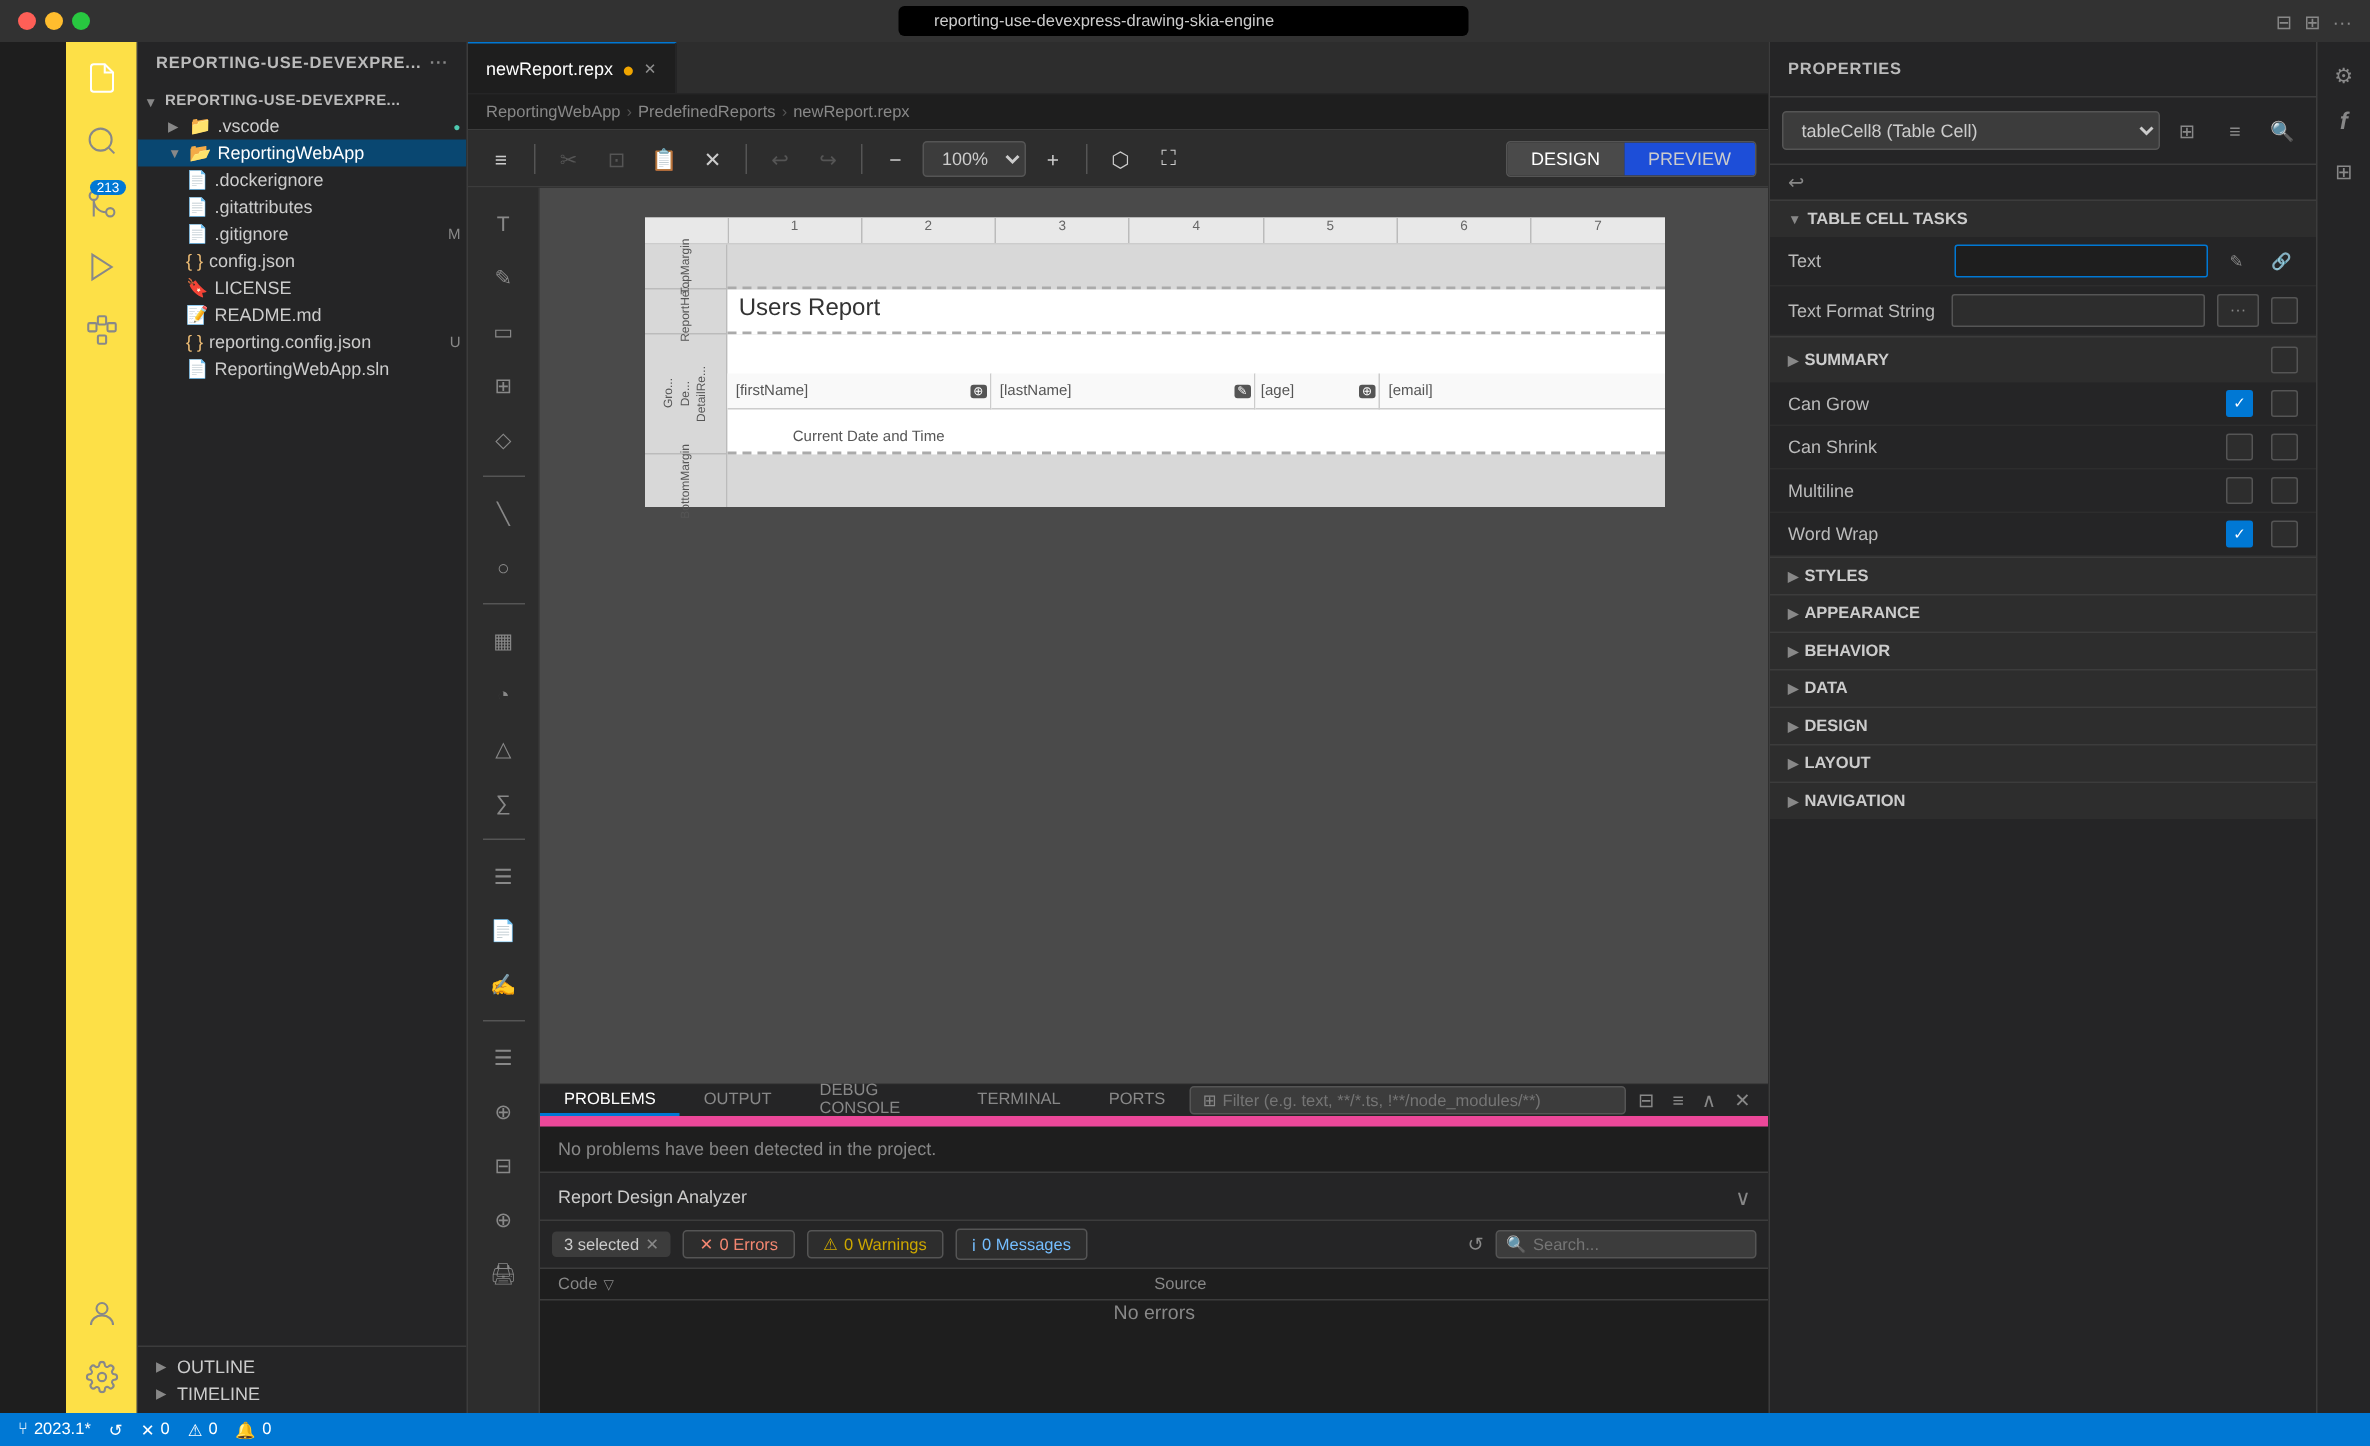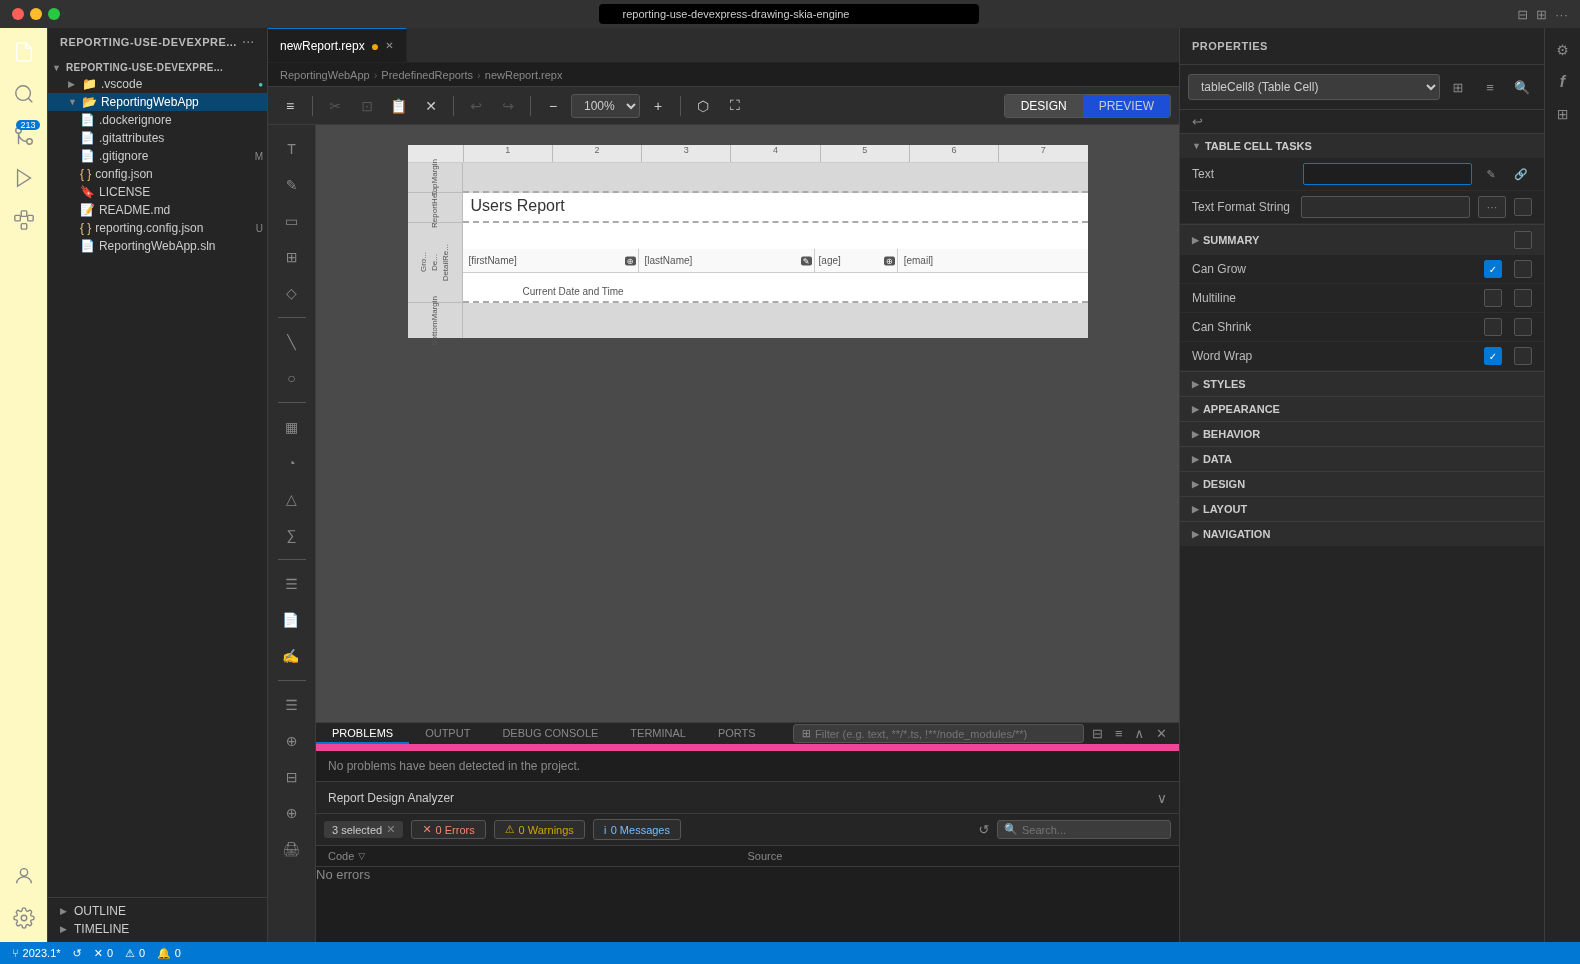--- a/index.html
+++ b/index.html
@@ -15,21 +15,21 @@
     .title-bar-center { flex: 1; display: flex; align-items: center; justify-content: center; }
     .title-bar-search { background: #000000; border: none; border-radius: 4px; color: #ccc; font-size: 11px; padding: 2px 8px 2px 24px; width: 380px; height: 20px; outline: none; position: relative; }
     .title-bar-search-wrap { position: relative; }
     .title-bar-search-wrap::before { content: '🔍'; position: absolute; left: 6px; top: 2px; font-size: 10px; pointer-events: none; }
     .title-bar-right { display: flex; gap: 8px; align-items: center; color: #888; font-size: 13px; }
 
     
     .main-layout { display: flex; flex: 1; overflow: hidden; }
 
     
-    .activity-bar { width: 48px; background: #fef9c3; display: flex; flex-direction: column; align-items: center; padding: 4px 0; gap: 2px; flex-shrink: 0; border-right: 1px solid #3c3c3c; }
+    .activity-bar { width: 48px; background: #fde047; display: flex; flex-direction: column; align-items: center; padding: 4px 0; gap: 2px; flex-shrink: 0; border-right: 1px solid #3c3c3c; margin-left: 44px; }
     .activity-icon { width: 40px; height: 40px; display: flex; align-items: center; justify-content: center; color: #888; font-size: 18px; cursor: pointer; border-radius: 4px; position: relative; }
     .activity-icon.active { color: #fff; }
     .activity-icon .badge { position: absolute; top: 4px; right: 4px; background: #0078d4; color: white; font-size: 9px; border-radius: 8px; padding: 0 4px; min-width: 16px; text-align: center; }
 
     
     .sidebar { width: 220px; background: #252526; display: flex; flex-direction: column; flex-shrink: 0; border-right: 1px solid #3c3c3c; overflow: hidden; }
     .sidebar-header { display: flex; align-items: center; justify-content: space-between; padding: 8px 12px; color: #bbb; font-size: 11px; font-weight: 700; letter-spacing: 0.5px; }
     .sidebar-tree { flex: 1; overflow-y: auto; padding: 4px 0; }
     .tree-item { display: flex; align-items: center; padding: 2px 4px 2px 12px; cursor: pointer; color: #ccc; gap: 4px; white-space: nowrap; overflow: hidden; font-size: 12px; }
     .tree-item.active { background: #094771; color: #fff; }
@@ -80,21 +80,21 @@
     .analyzer-header { height: 32px; background: #252526; display: flex; align-items: center; padding: 0 12px; gap: 8px; border-bottom: 1px solid #3c3c3c; }
     .analyzer-title { color: #ccc; font-size: 12px; font-weight: 500; flex: 1; }
     .analyzer-collapse { color: #888; cursor: pointer; font-size: 14px; }
     .analyzer-toolbar { height: 32px; background: #252526; display: flex; align-items: center; padding: 0 8px; gap: 8px; border-bottom: 1px solid #3c3c3c; }
     .selected-badge { background: #3c3c3c; border-radius: 3px; padding: 2px 8px; color: #ccc; font-size: 11px; display: flex; align-items: center; gap: 4px; }
     .selected-x { color: #888; cursor: pointer; }
     .filter-btn { display: flex; align-items: center; gap: 4px; padding: 2px 10px; border: 1px solid #555; border-radius: 3px; color: #ccc; font-size: 11px; cursor: pointer; background: #2d2d2d; }
     .filter-btn.error { color: #f48771; }
     .filter-btn.warning { color: #cca700; }
     .filter-btn.info { color: #75beff; }
-    .analyzer-content { flex: 1; display: flex; align-items: center; justify-content: flex-start; }
+    .analyzer-content { flex: 1; display: flex; align-items: center; justify-content: center; }
     .no-errors { color: #888; font-size: 13px; }
 
     
     .status-bar { height: 22px; background: #0078d4; display: flex; align-items: center; padding: 0 12px; gap: 12px; font-size: 11px; color: #fff; flex-shrink: 0; }
     .status-item { display: flex; align-items: center; gap: 4px; }
 
     
     .bottom-tabs { height: 28px; background: #252526; display: flex; align-items: center; border-bottom: 7px solid #ec4899; flex-shrink: 0; }
     .bottom-tab { padding: 0 16px; height: 100%; display: flex; align-items: center; color: #888; font-size: 11px; cursor: pointer; border-bottom: 2px solid transparent; }
     .bottom-tab.active { color: #fff; border-bottom-color: #0078d4; }
@@ -400,21 +400,21 @@
                     </div>
                     <div style="flex:1; display:flex; align-items:center; padding:0 4px; font-size:10px; color:#333; border-right:1px solid #ccc; border-bottom:1px solid #ccc; background:#f9f9f9; position:relative;">
                       <span style="font-size:10px; color:#555;">[age]</span>
                       <span style="position:absolute; right:2px; top:50%; transform:translateY(-50%); font-size:8px; background:#555; color:#fff; border-radius:2px; padding:0 2px;">⊕</span>
                     </div>
                     <div style="flex:2.4; display:flex; align-items:center; padding:0 6px; font-size:10px; color:#333; border-bottom:1px solid #ccc; background:#f9f9f9;">
                       <span style="font-size:10px; color:#555;">[email]</span>
                     </div>
                   </div>
 
-                  <div style="position:absolute; bottom:4px; left:60px; font-size:10px; color:#555;">Current Date and Time</div>
+                  <div style="position:absolute; bottom:4px; left:44px; font-size:10px; color:#555;">Current Date and Time</div>
                 </div>
 
                 <div style="height:35px; background:#d8d8d8;"></div>
               </div>
             </div>
           </div>
         </div>
 
         <div class="bottom-panel">
 
@@ -536,31 +536,31 @@
       <div class="checkbox-wrapper checked">
         <span class="checkbox-check">✓</span>
       </div>
       <div style="margin-left: 4px;">
         <div class="checkbox-wrapper">
         </div>
       </div>
     </div>
 
     <div class="prop-row">
-      <span class="prop-label">Multiline</span>
+      <span class="prop-label">Can Shrink</span>
       <div class="checkbox-wrapper">
       </div>
       <div style="margin-left: 4px;">
         <div class="checkbox-wrapper">
         </div>
       </div>
     </div>
 
     <div class="prop-row">
-      <span class="prop-label">Can Shrink</span>
+      <span class="prop-label">Multiline</span>
       <div class="checkbox-wrapper">
       </div>
       <div style="margin-left: 4px;">
         <div class="checkbox-wrapper">
         </div>
       </div>
     </div>
 
     <div class="prop-row">
       <span class="prop-label">Word Wrap</span>

